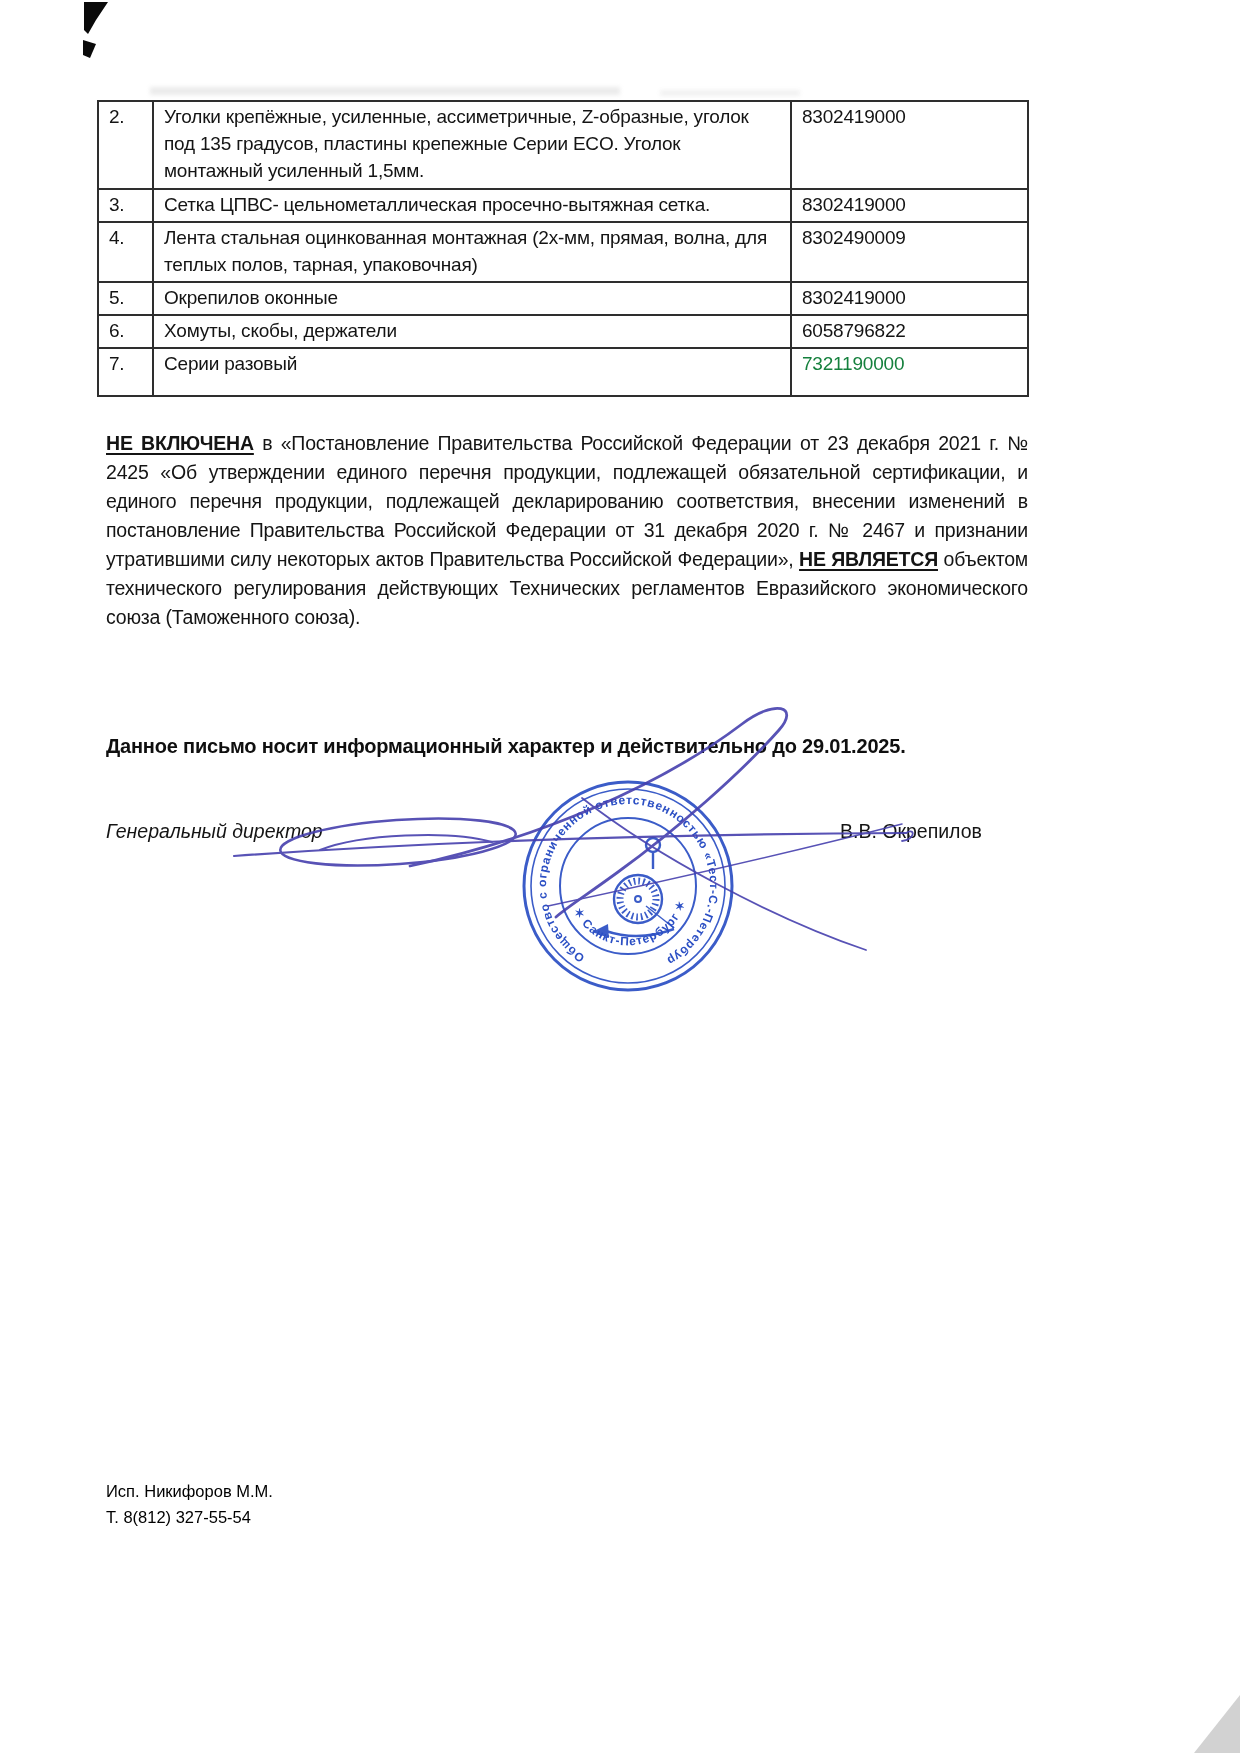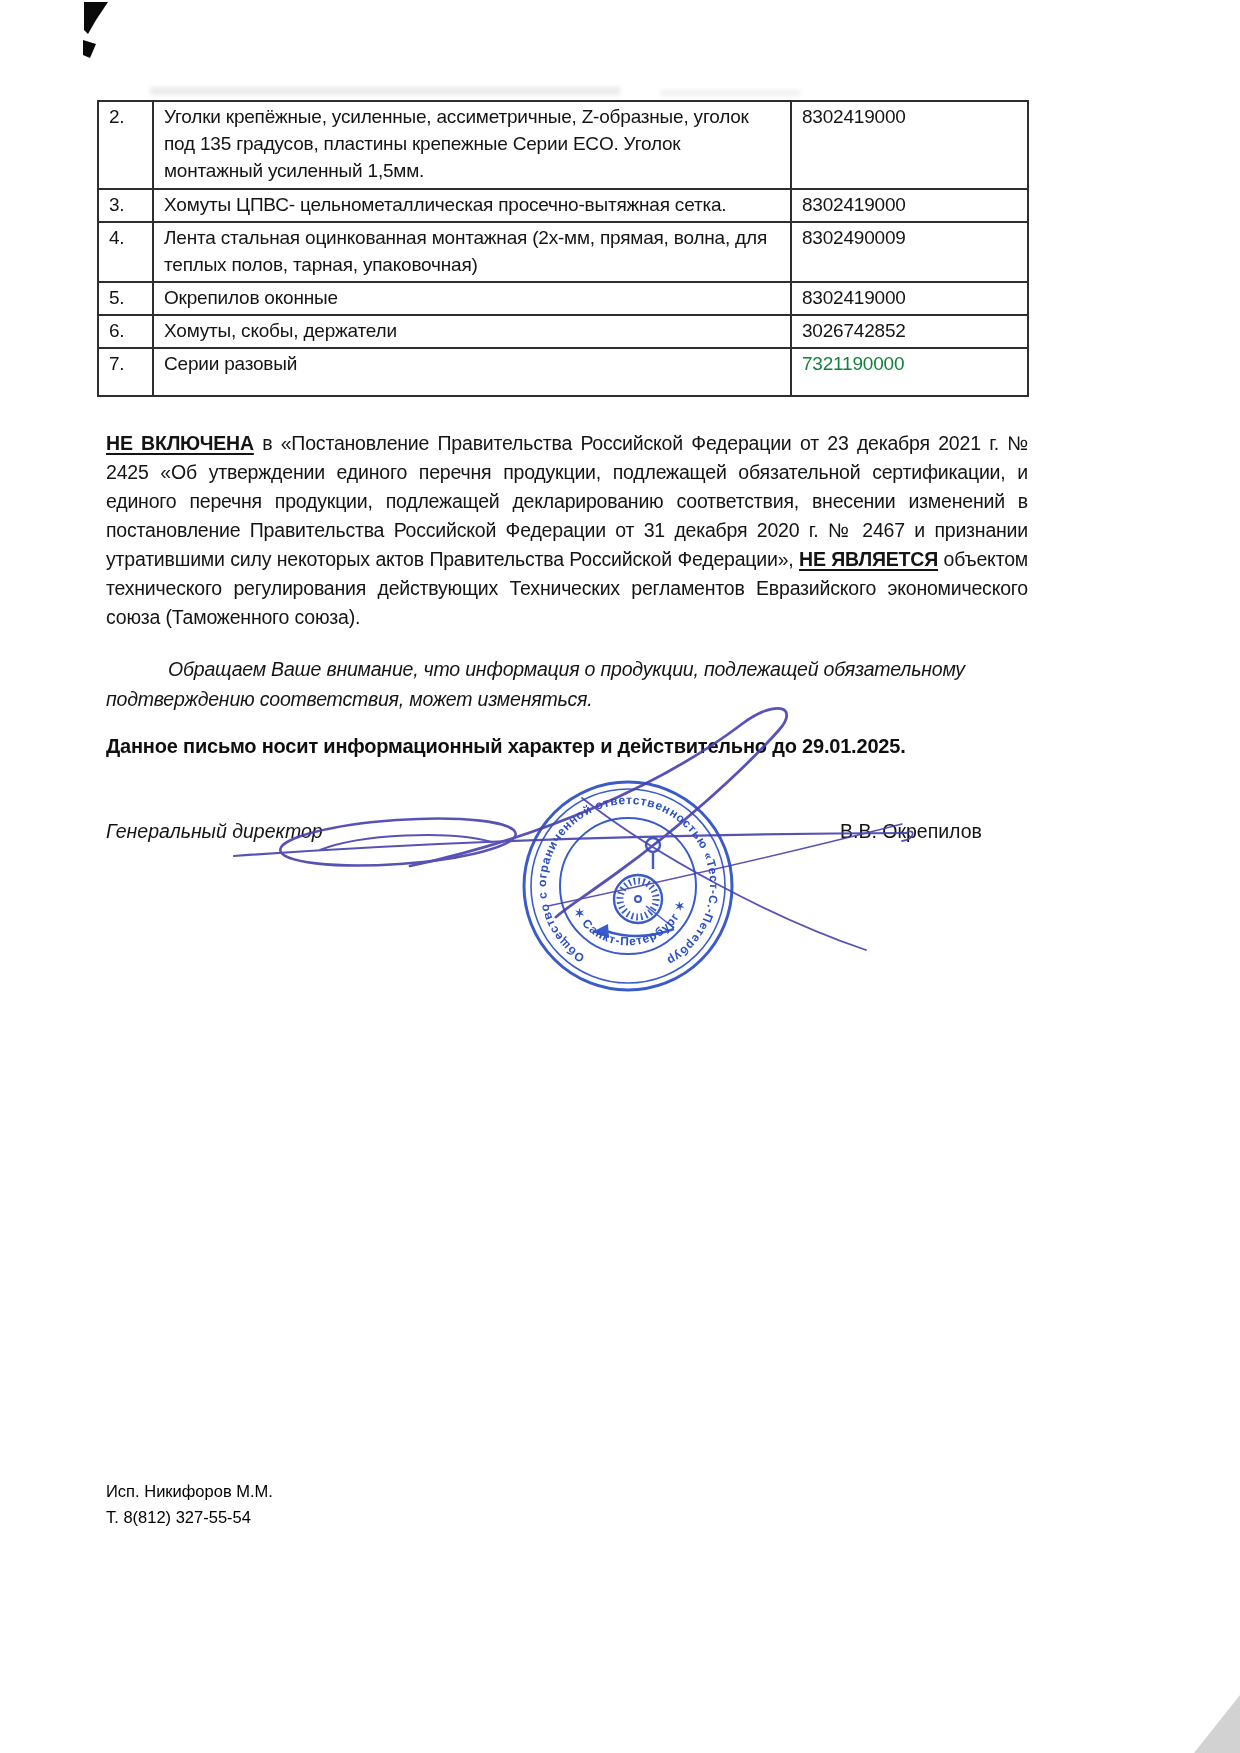--- a/index.html
+++ b/index.html
@@ -83,49 +83,48 @@
         <col style="width:237px">
       </colgroup>
     <tbody>
       <tr class="r2">
         <td class="num">2.</td>
         <td class="desc">Уголки крепёжные, усиленные, ассиметричные, Z-образные, уголок под 135 градусов, пластины крепежные Серии ECO. Уголок монтажный усиленный 1,5мм.</td>
         <td class="code">8302419000</td>
       </tr>
       <tr class="r3">
         <td class="num">3.</td>
-        <td class="desc">Хомуты ЦПВС- цельнометаллическая просечно-вытяжная сетка.</td>
+        <td class="desc">Сетка ЦПВС- цельнометаллическая просечно-вытяжная сетка.</td>
         <td class="code">8302419000</td>
       </tr>
       <tr class="r4">
         <td class="num">4.</td>
         <td class="desc">Лента стальная оцинкованная монтажная (2х-мм, прямая, волна, для теплых полов, тарная, упаковочная)</td>
         <td class="code">8302490009</td>
       </tr>
       <tr class="r5">
         <td class="num">5.</td>
         <td class="desc">Окрепилов оконные</td>
         <td class="code">8302419000</td>
       </tr>
       <tr class="r6">
         <td class="num">6.</td>
         <td class="desc">Хомуты, скобы, держатели</td>
-        <td class="code">3026742852</td>
+        <td class="code">6058796822</td>
       </tr>
       <tr class="r7">
         <td class="num">7.</td>
         <td class="desc">Серии разовый</td>
         <td class="code muted">7321190000</td>
       </tr>
     </tbody>
   </table>
 
   <p class="p1"><span class="bu">НЕ ВКЛЮЧЕНА</span><span> в «Постановление Правительства Российской Федерации от 23 декабря 2021 г. № 2425 «Об утверждении единого перечня продукции, подлежащей обязательной сертификации, и единого перечня продукции, подлежащей декларированию соответствия, внесении изменений в постановление Правительства Российской Федерации от 31 декабря 2020 г. № 2467 и признании утратившими силу некоторых актов Правительства Российской Федерации», </span><span class="bu">НЕ ЯВЛЯЕТСЯ</span><span> объектом технического регулирования действующих Технических регламентов Евразийского экономического союза (Таможенного союза).</span></p>
 
-  <p class="p2">Обращаем Ваше внимание, что информация о продукции, подлежащей обязательному подтверждению соответствия, может изменяться.</p>
 
   <p class="p3">Данное письмо носит информационный характер и действительно до 29.01.2025.</p>
 
   <div class="role">Генеральный директор</div>
   <div class="dname">В.В. Окрепилов</div>
 
   <svg class="abs" style="left:220px;top:690px;width:700px;height:320px" viewBox="220 690 700 320">
     <defs>
       <path id="arcOuter" d="M 587 957 A 82 82 0 1 1 669 957" fill="none"></path>
       <path id="arcInner" d="M 572 907 A 60 60 0 0 0 684 907" fill="none"></path>

